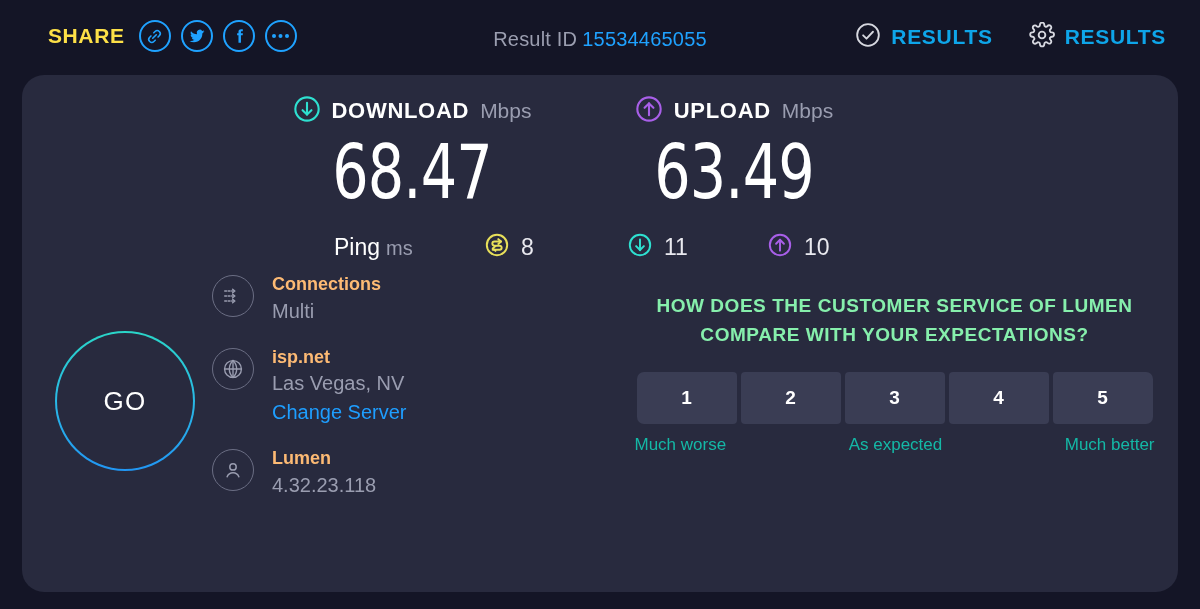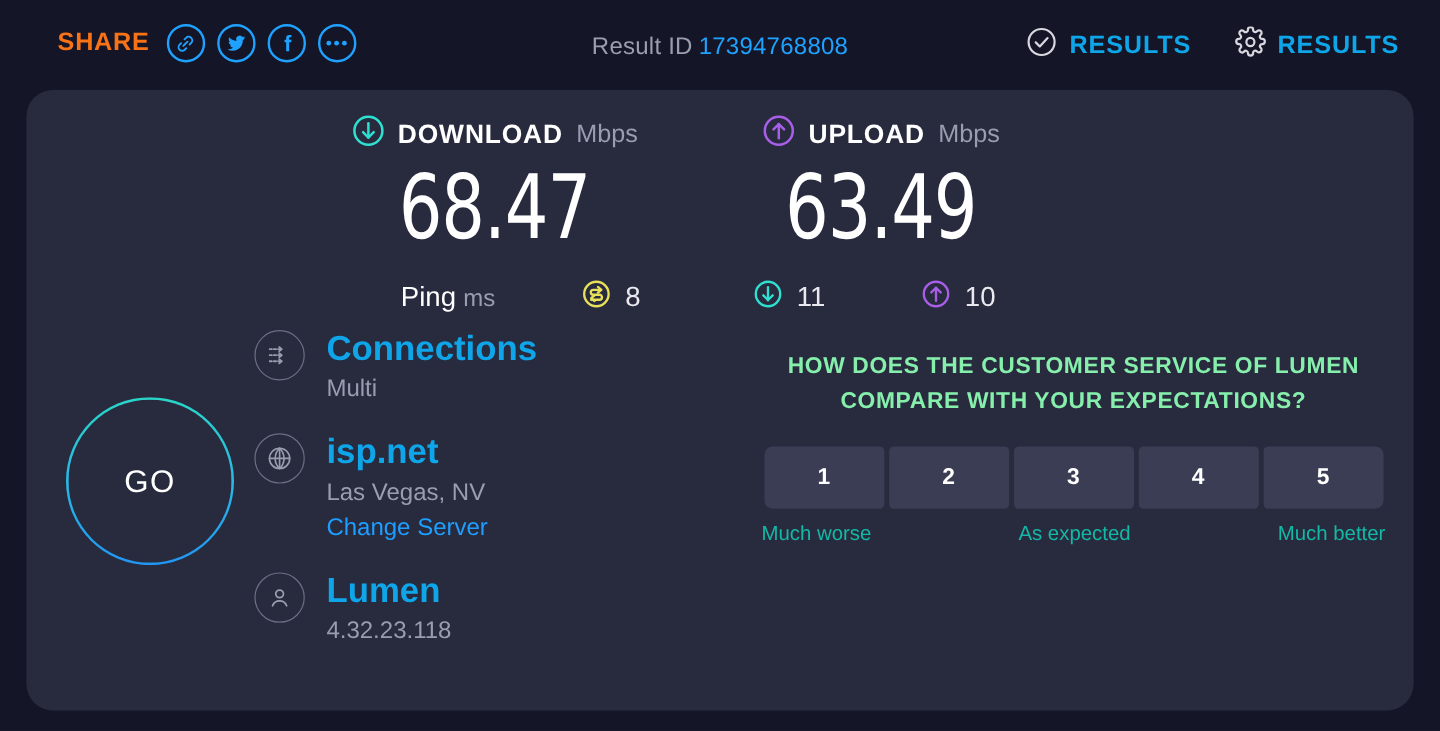--- a/index.html
+++ b/index.html
@@ -14,21 +14,21 @@
 
   
   .topbar{
     position:absolute; top:0; left:0; width:1200px; height:74px;
   }
   .share-group{
     position:absolute; left:48px; top:20px;
     display:flex; align-items:center; gap:10px;
   }
   .share-label{
-    font-size:21px; font-weight:bold; letter-spacing:.6px; color:#f97316;
+    font-size:21px; font-weight:bold; letter-spacing:.6px; color:#fde047;
     margin-right:4px;
   }
   .share-btn{
     width:32px; height:32px; border-radius:50%;
     border:2px solid #1fa2ff; display:flex; align-items:center; justify-content:center;
     cursor:pointer;
   }
   .share-btn svg{ display:block; }
 
   .result-id{
@@ -92,21 +92,21 @@
   .go span{ font-size:26px; letter-spacing:1.2px; color:#fff; }
 
   
   .info{ position:absolute; left:190px; top:198px; width:300px; }
   .info-row{ display:flex; align-items:flex-start; gap:18px; margin-bottom:21px; }
   .info-ic{
     flex:0 0 auto; width:42px; height:42px; border-radius:50%;
     border:1.5px solid #6b6e84; display:flex; align-items:center; justify-content:center;
     margin-top:2px;
   }
-  .info-txt .t1{ font-size:29px; font-weight:bold; color:#0ea5e9; line-height:1.25; }
+  .info-txt .t1{ font-size:18px; font-weight:bold; color:#fdba74; line-height:1.25; }
   .info-txt .t2{ font-size:20px; color:#9a9db0; line-height:1.35; margin-top:2px; }
   .info-txt .link{ font-size:20px; color:#1e9eff; cursor:pointer; line-height:1.35; margin-top:2px; }
 
   
   .survey{ position:absolute; left:600px; top:216px; width:545px; text-align:center; }
   .survey-q{
     font-size:19px; font-weight:bold; letter-spacing:.55px; line-height:1.55; color:#86efac;
   }
   .rating{
     margin-top:22px; display:flex; gap:4px; justify-content:center;
@@ -163,21 +163,21 @@
         <svg width="19" height="8" viewBox="0 0 19 8" fill="#1fa2ff">
           <circle cx="3" cy="4" r="2"></circle>
             <circle cx="9.5" cy="4" r="2"></circle>
             <circle cx="16" cy="4" r="2"></circle>
         </svg>
       </span>
     </div>
   </div>
 
   <div class="result-id">
-    <span>Result ID</span><span class="num">17394768808</span>
+    <span>Result ID</span><span class="num">15534465055</span>
   </div>
 
   <div class="topright">
     <div class="tr-item">
       <span>
         <svg width="26" height="26" viewBox="0 0 24 24" fill="none" stroke="#d7d8e0" stroke-width="1.7" stroke-linecap="round" stroke-linejoin="round">
           <circle cx="12" cy="12" r="10"></circle>
             <path d="M7.5 12.3 10.6 15.4 16.6 9"></path>
         </svg>
       </span>

